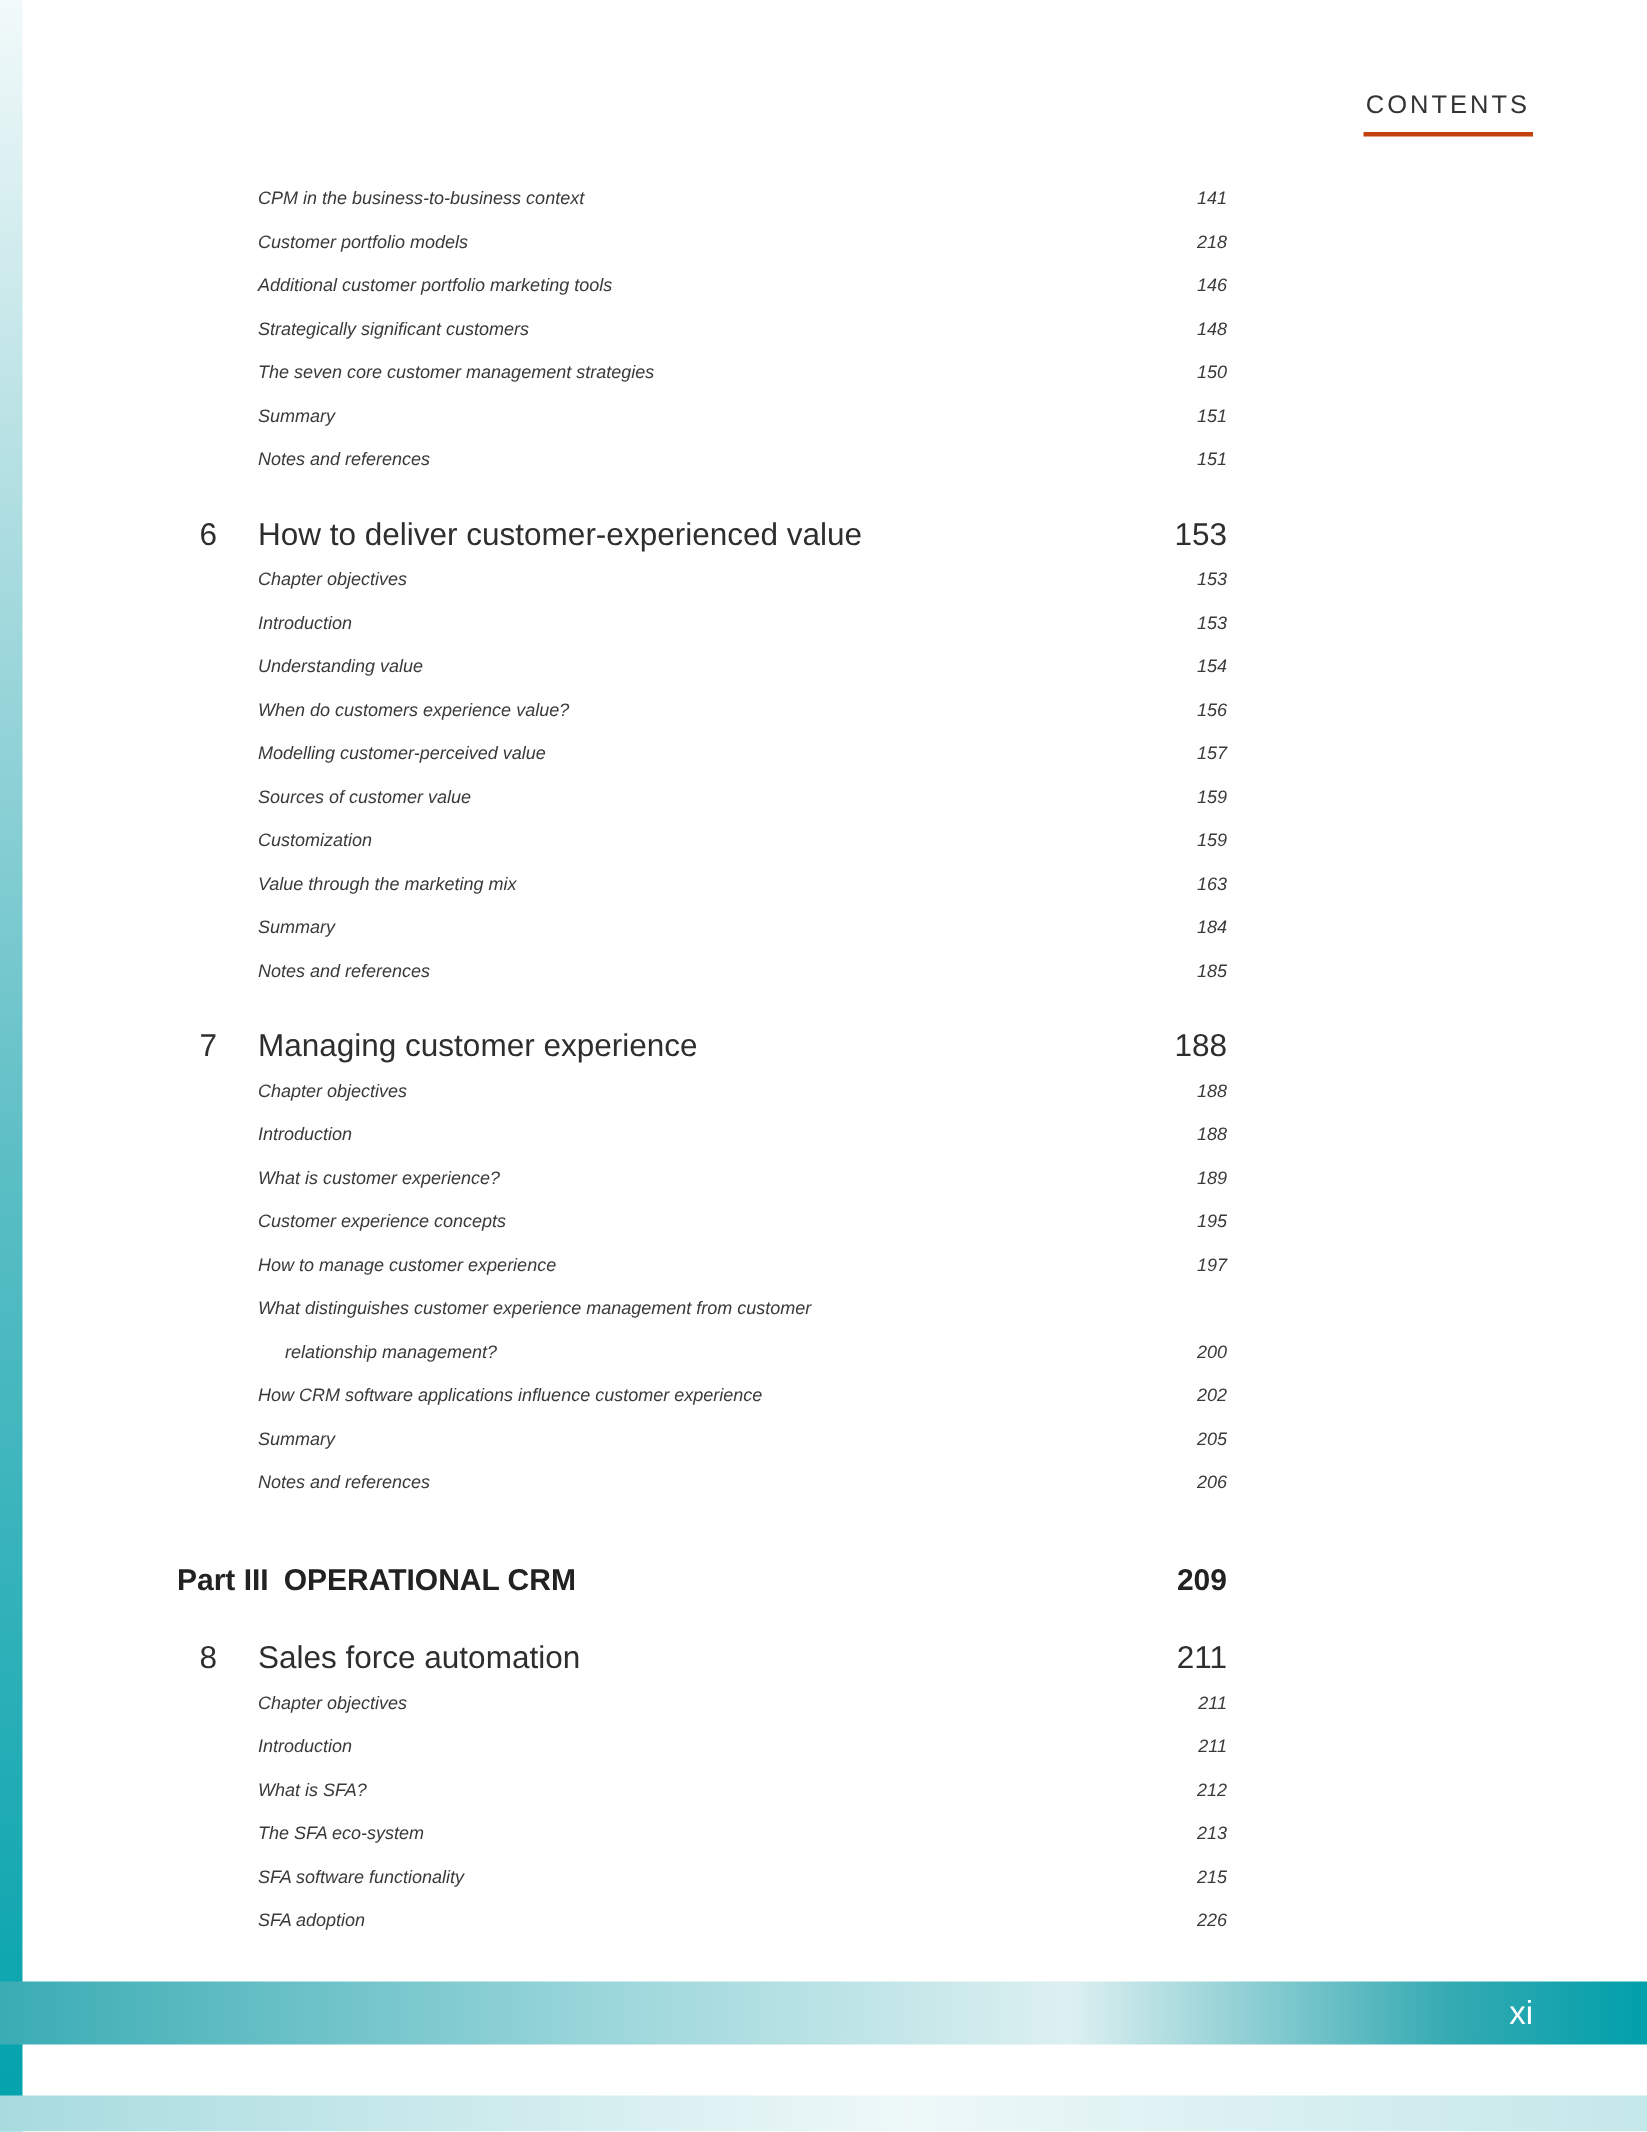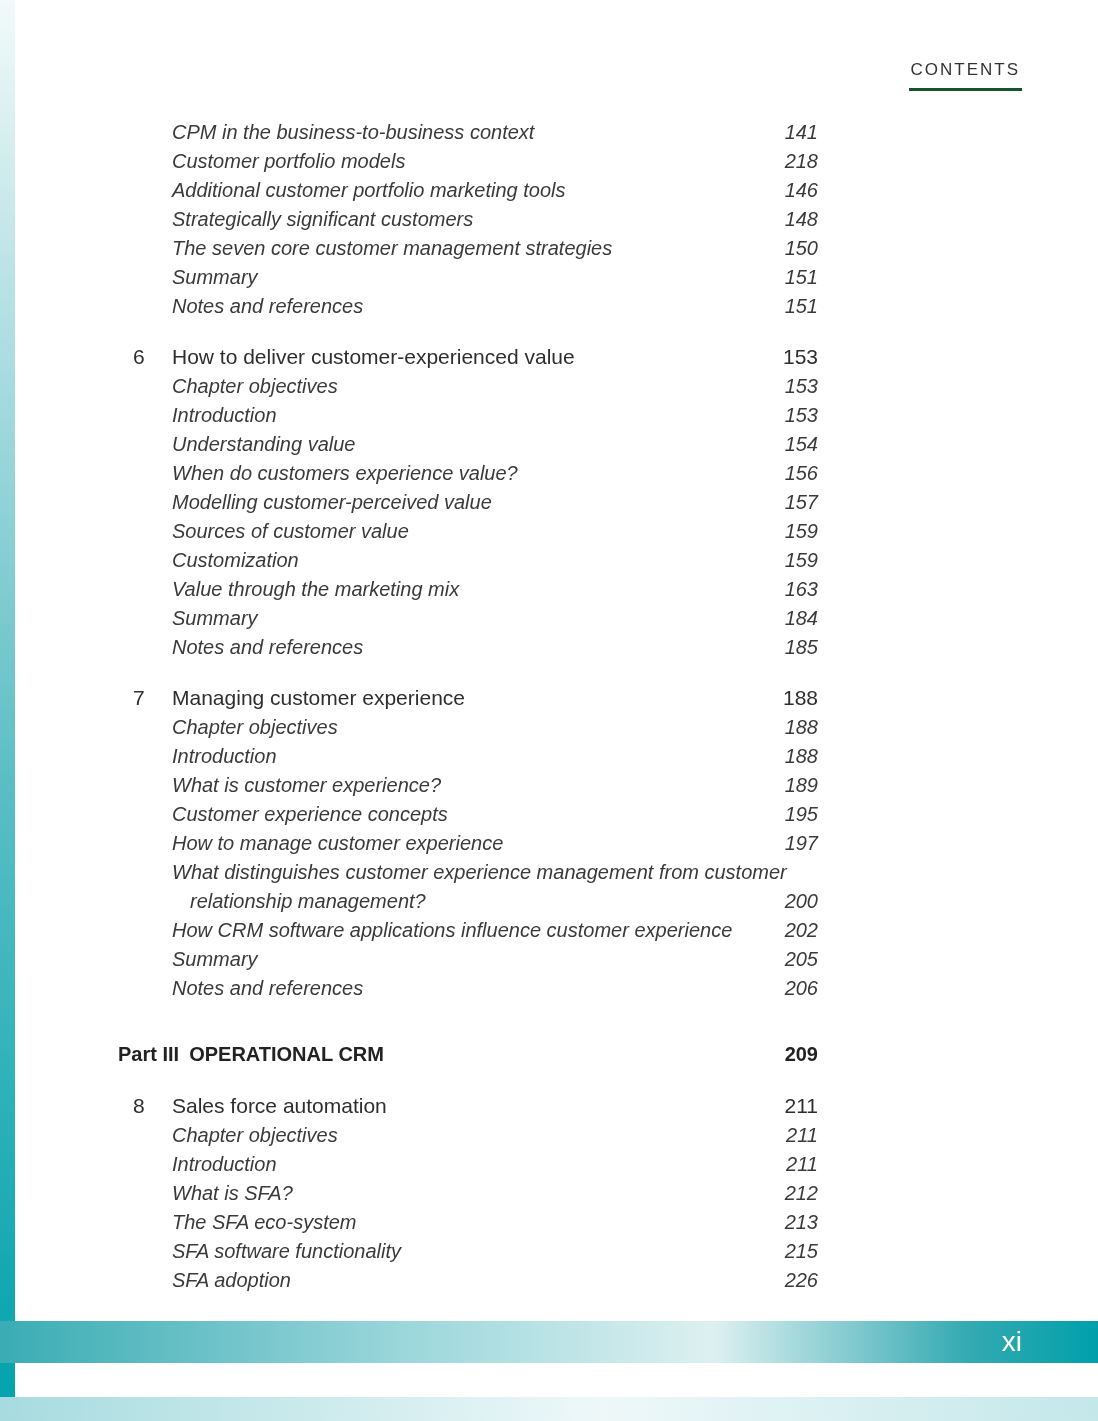--- a/index.html
+++ b/index.html
@@ -9,29 +9,29 @@
     background:#ffffff; overflow:hidden;
   }
   .left-bar {
     position:absolute; left:0; top:0; width:15px; height:100%;
     background:linear-gradient(180deg, #f2fafa 0%, #bfe4e7 18%, #5bbec5 55%, #00a2ac 100%);
   }
   .contents-header {
     position:absolute; top:60px; right:76px;
     font-size:17px; letter-spacing:2px; color:#333333;
     padding:0 2px 8px 2px;
-    border-bottom:3px solid #14532d;
+    border-bottom:3px solid #c2410c;
   }
   .toc {
     position:absolute; left:118px; top:118px; width:700px;
     color:#3a3a3a;
   }
   .entry-row {
     display:flex; justify-content:space-between; align-items:flex-end;
-    font-style:italic; font-size:20px; line-height:29px; color:#3a3a3a;
+    font-style:italic; font-size:12px; line-height:29px; color:#3a3a3a;
     padding-left:54px;
   }
   .entry-label { flex:1; min-width:0; white-space:nowrap; }
   .entry-continuation { padding-left:18px; }
   .entry-page { font-style:italic; margin-left:20px; }
   .entry-row.two-line .entry-page { align-self:flex-end; }
   .chapter-row {
     display:flex; align-items:baseline;
     font-size:21px; line-height:31px; color:#2e2e2e;
     margin-top:20px; padding-left:15px; white-space:nowrap;
@@ -43,21 +43,21 @@
     font-size:20px; line-height:31px; color:#222222;
     margin-top:36px; margin-bottom:8px; white-space:nowrap;
   }
   .part-title { margin-left:10px; flex:1; }
   .footer-band {
     position:absolute; left:0; bottom:58px; width:100%; height:42px;
     background:linear-gradient(90deg, #3aacb4 0%, #9ed8dc 38%, #ddf0f1 65%, #35aab2 88%, #00a0ab 100%);
   }
   .page-number {
     position:absolute; right:76px; top:0; height:42px; line-height:42px;
-    color:#ffffff; font-size:28px;
+    color:#ffffff; font-size:22px;
   }
   .bottom-strip {
     position:absolute; left:0; bottom:0; width:100%; height:24px;
     background:linear-gradient(90deg, #a7dbdf 0%, #eef8f9 55%, #c4e7ea 100%);
   }
 </style>
 </head>
 <body>
 
 <div class="page">

